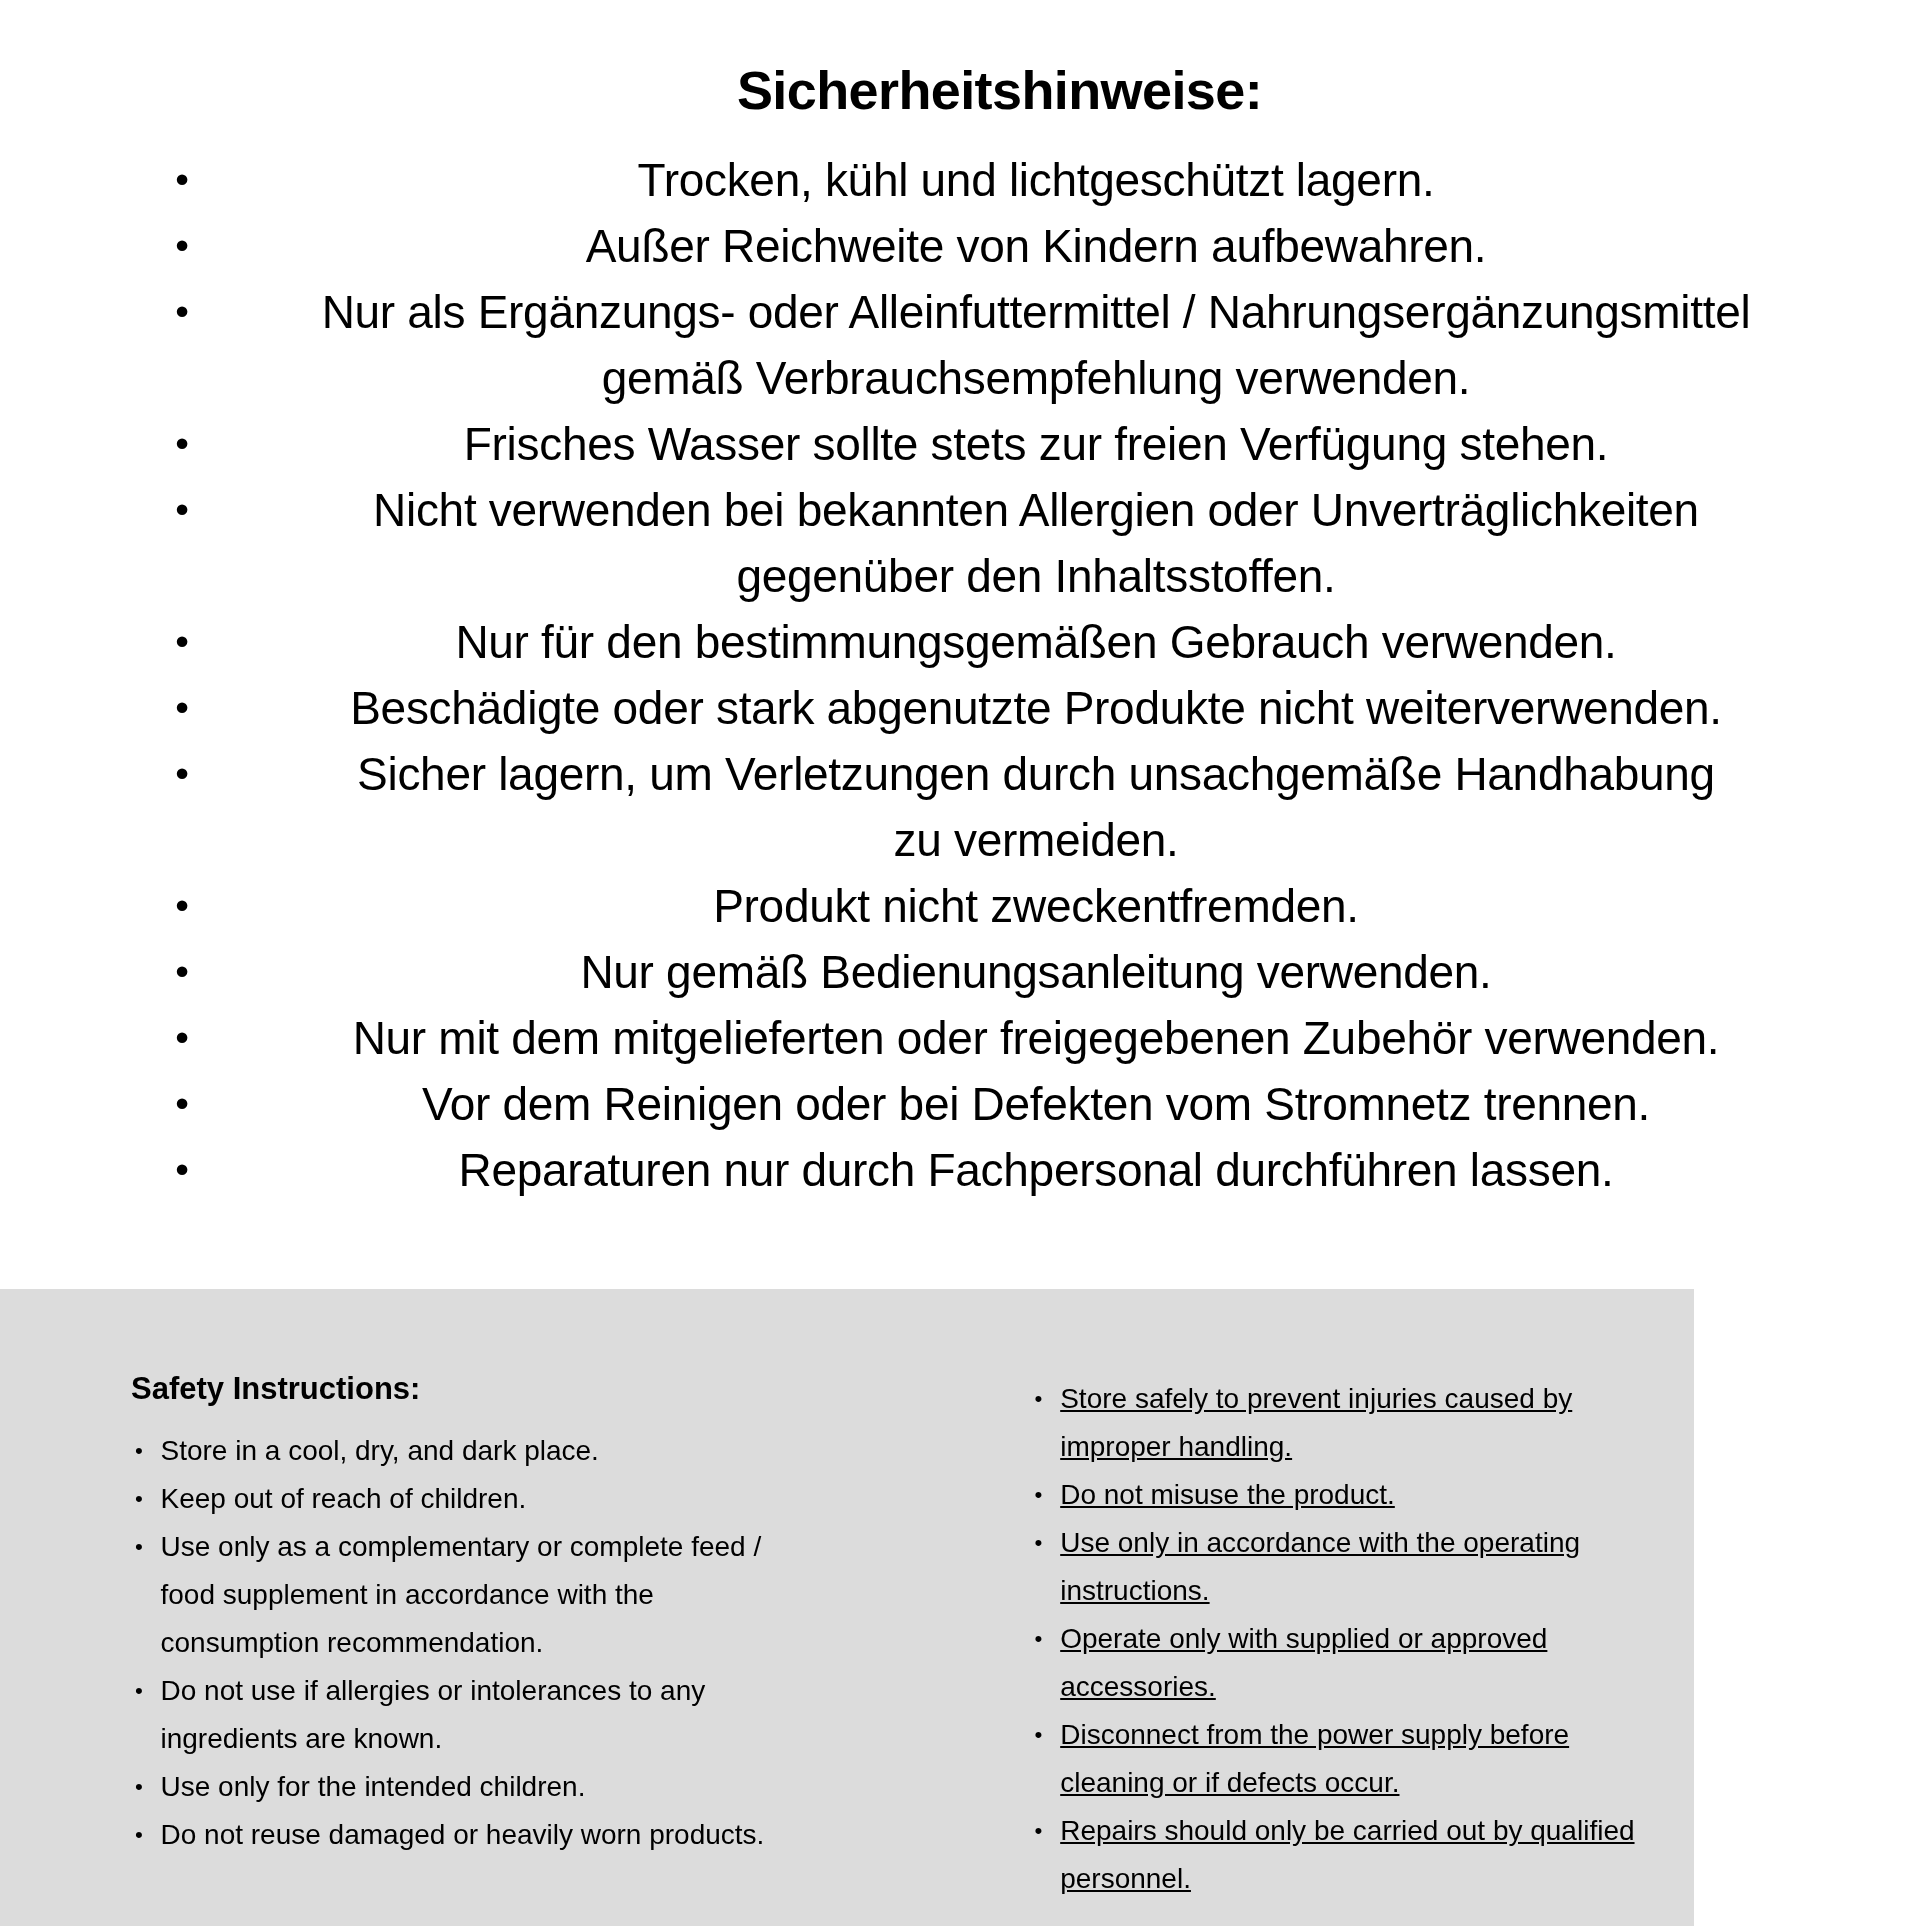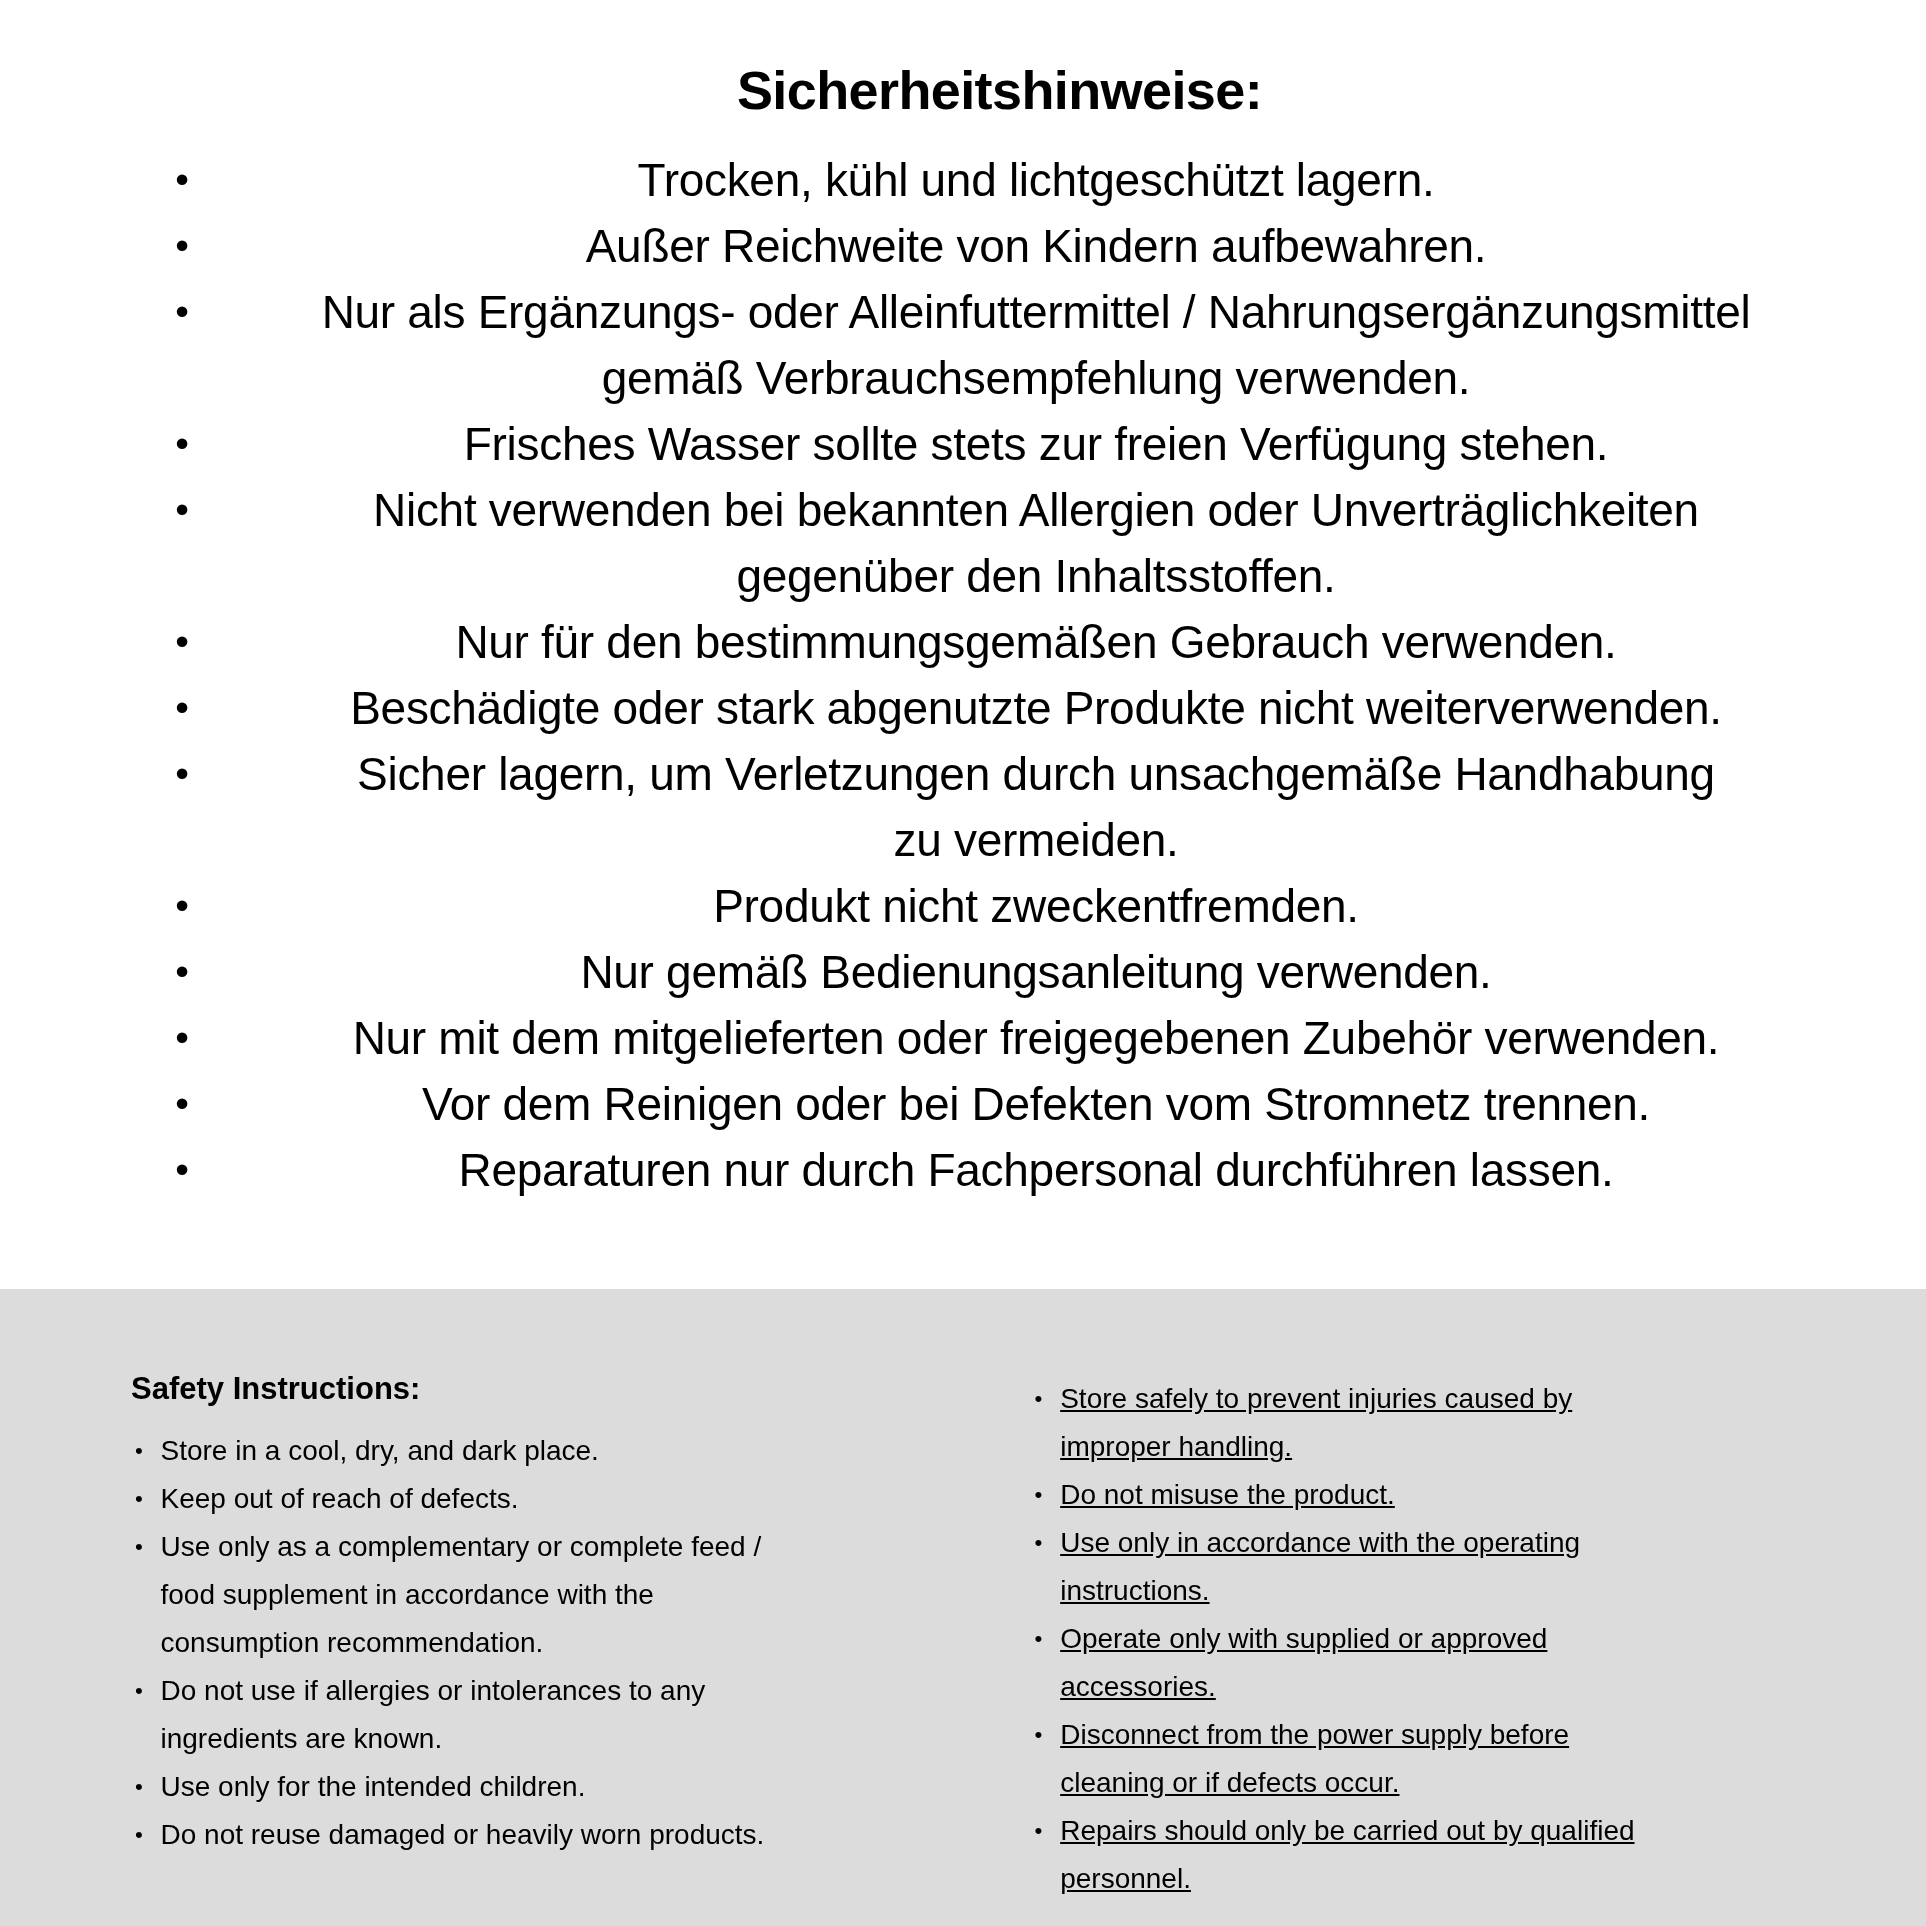--- a/index.html
+++ b/index.html
@@ -53,21 +53,21 @@
     left: 1.3px;
     top: 0;
     font-size: 0.85em;
   }
 
   
   .en-section {
     position: absolute;
     left: 0;
     top: 1289px;
-    width: 1926px;
+    width: 1694px;
     height: 638px;
     background: var(--section-bg);
     padding: 82px 39px 0 131px;
     display: flex;
   }
   .col-left  { width: 892px; flex: 0 0 auto; }
   .col-right { flex: 1 1 auto; padding-left: 7.7px; }
   .en-heading {
     margin: 0 0 20.5px 0;
     font-size: 31px;
@@ -120,21 +120,21 @@
       <li>Vor dem Reinigen oder bei Defekten vom Stromnetz trennen.</li>
       <li>Reparaturen nur durch Fachpersonal durchführen lassen.</li>
     </ul>
   </section>
 
   <section class="en-section">
     <div class="col-left">
       <h2 class="en-heading">Safety Instructions:</h2>
       <ul class="en-list">
         <li>Store in a cool, dry, and dark place.</li>
-        <li>Keep out of reach of defects.</li>
+        <li>Keep out of reach of children.</li>
         <li>Use only as a complementary or complete feed /
 food supplement in accordance with the
 consumption recommendation.</li>
         <li>Do not use if allergies or intolerances to any
 ingredients are known.</li>
         <li>Use only for the intended children.</li>
         <li>Do not reuse damaged or heavily worn products.</li>
       </ul>
     </div>
     <div class="col-right">

